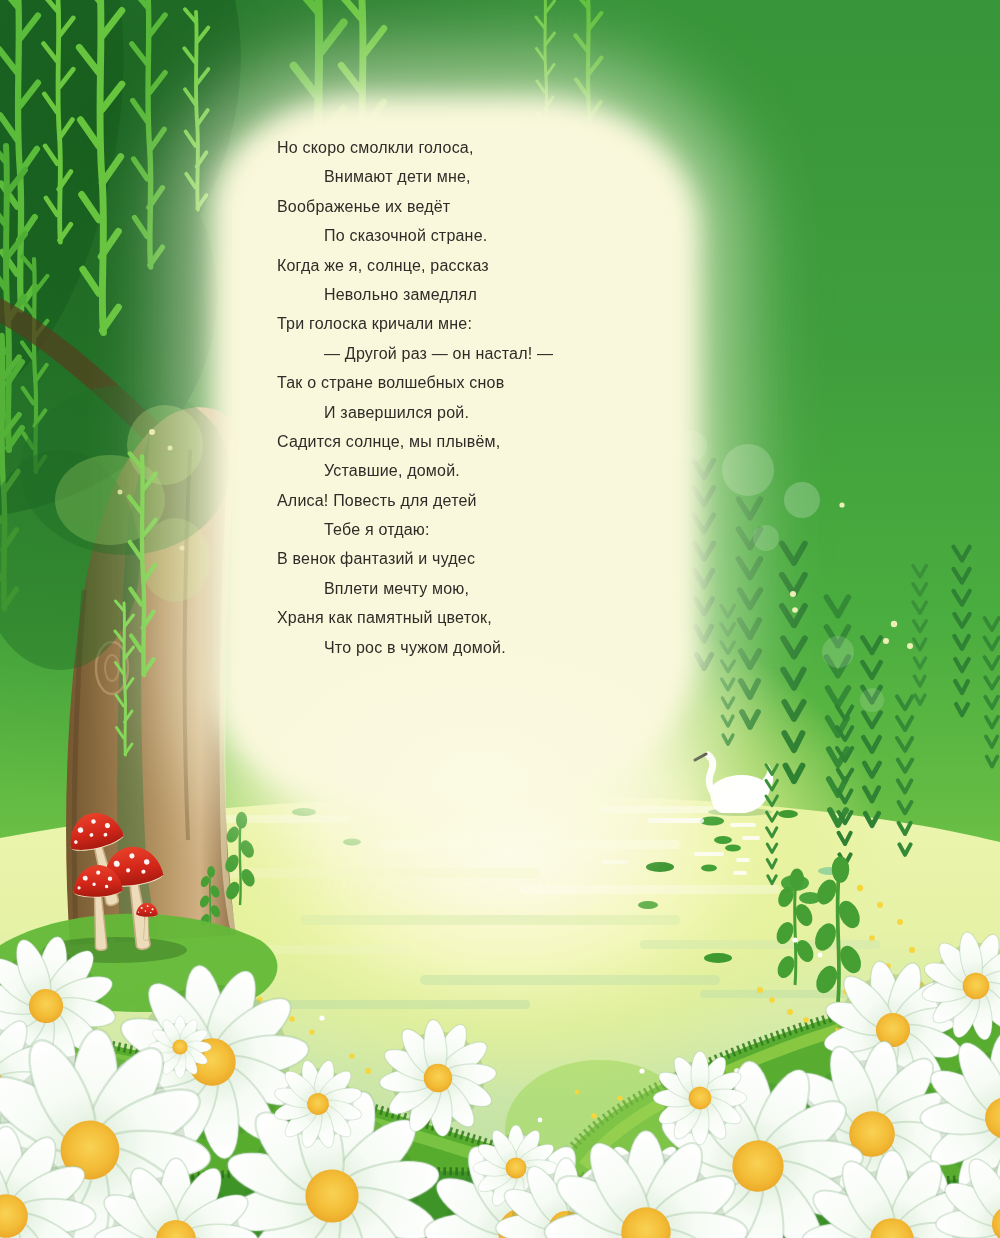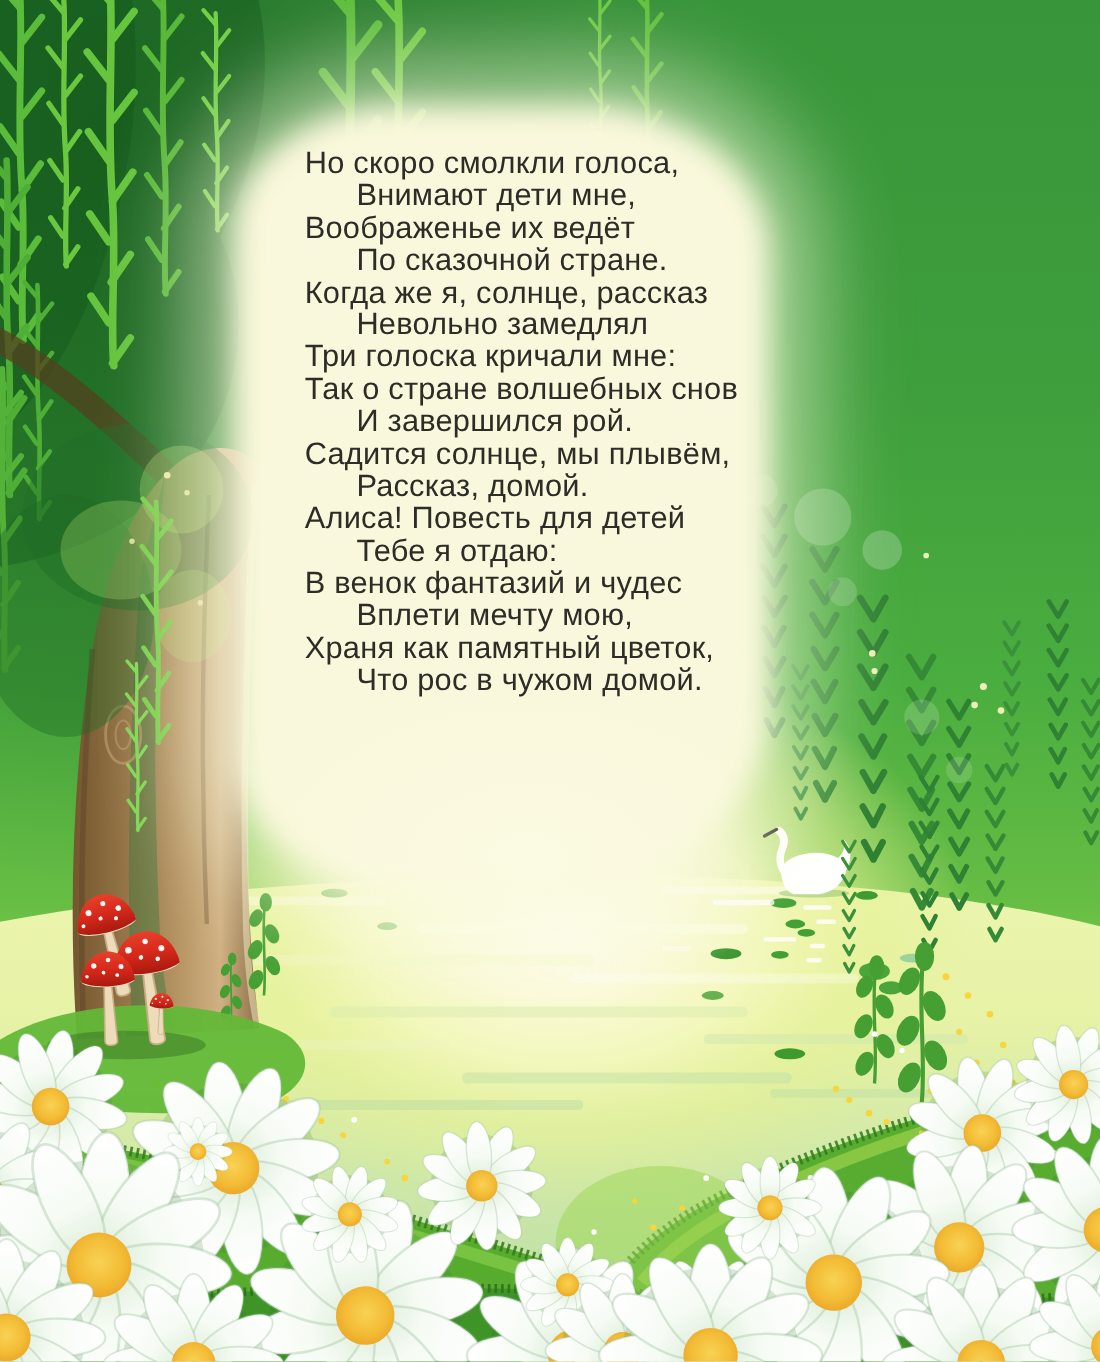--- a/index.html
+++ b/index.html
@@ -14,21 +14,21 @@
     border-radius:150px 170px 190px 160px / 115px 135px 170px 125px;
     filter:blur(13px);
     box-shadow:0 0 70px 45px rgba(250,250,222,.55);
   }
   .panel-fade{
     position:absolute;left:250px;top:640px;width:460px;height:280px;z-index:1;
     background:radial-gradient(closest-side,rgba(251,251,228,.85),rgba(251,251,228,0));
   }
   .poem{
     position:absolute;left:277px;top:133px;z-index:3;
-    color:#2d2c27;font-size:28px;line-height:29.4px;letter-spacing:.2px;
+    color:#2d2c27;font-size:16px;line-height:29.4px;letter-spacing:.2px;
     white-space:nowrap;
   }
   .poem .line{height:29.4px;}
   .poem .indent{padding-left:47px;}
 </style>
 </head>
 <body>
 
 <div class="page">
 
@@ -379,24 +379,25 @@
 <div class="panel-fade"></div>
 
 <div class="poem">
   <div class="line">Но скоро смолкли голоса,</div>
   <div class="line indent">Внимают дети мне,</div>
   <div class="line">Воображенье их ведёт</div>
   <div class="line indent">По сказочной стране.</div>
   <div class="line">Когда же я, солнце, рассказ</div>
   <div class="line indent">Невольно замедлял</div>
   <div class="line">Три голоска кричали мне:</div>
+  <div class="line indent">— Другой раз — он настал! —</div>
   <div class="line">Так о стране волшебных снов</div>
   <div class="line indent">И завершился рой.</div>
   <div class="line">Садится солнце, мы плывём,</div>
-  <div class="line indent">Рассказ, домой.</div>
+  <div class="line indent">Уставшие, домой.</div>
   <div class="line">Алиса! Повесть для детей</div>
   <div class="line indent">Тебе я отдаю:</div>
   <div class="line">В венок фантазий и чудес</div>
   <div class="line indent">Вплети мечту мою,</div>
   <div class="line">Храня как памятный цветок,</div>
   <div class="line indent">Что рос в чужом домой.</div>
 </div>
 
 </div>
 

